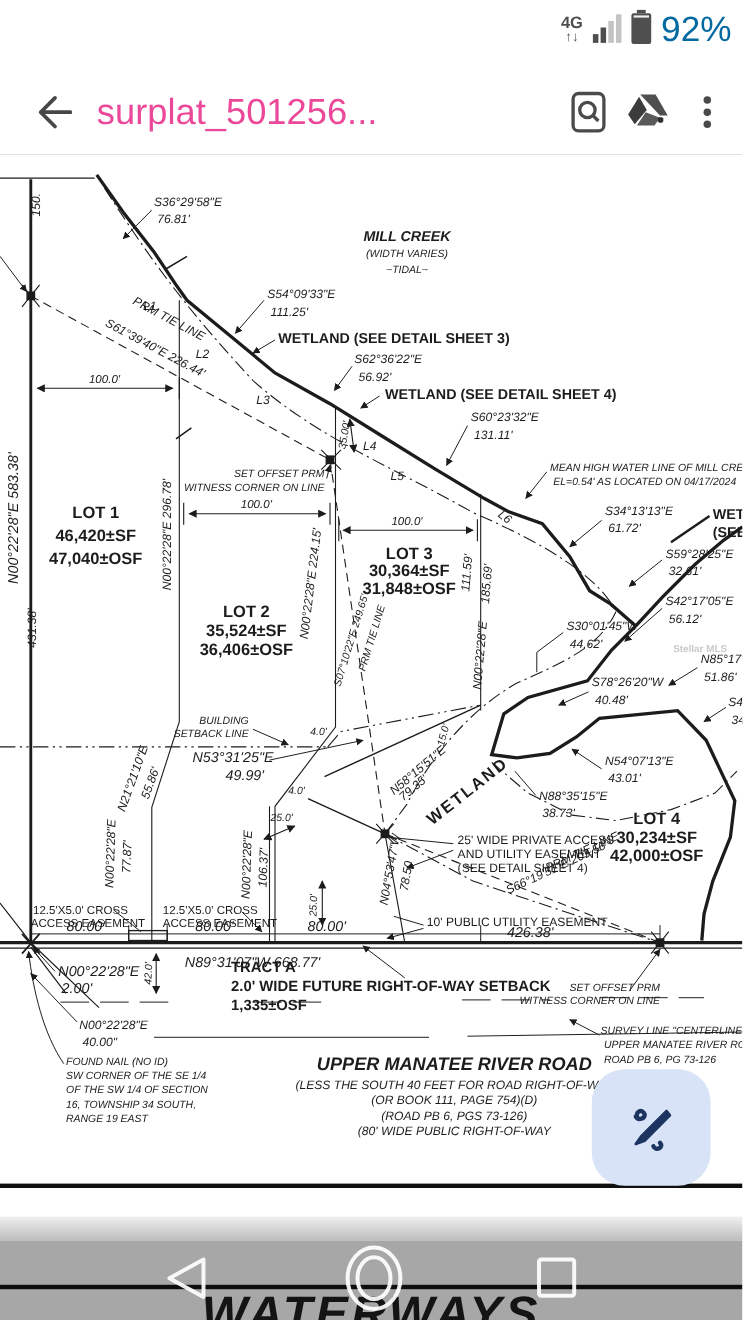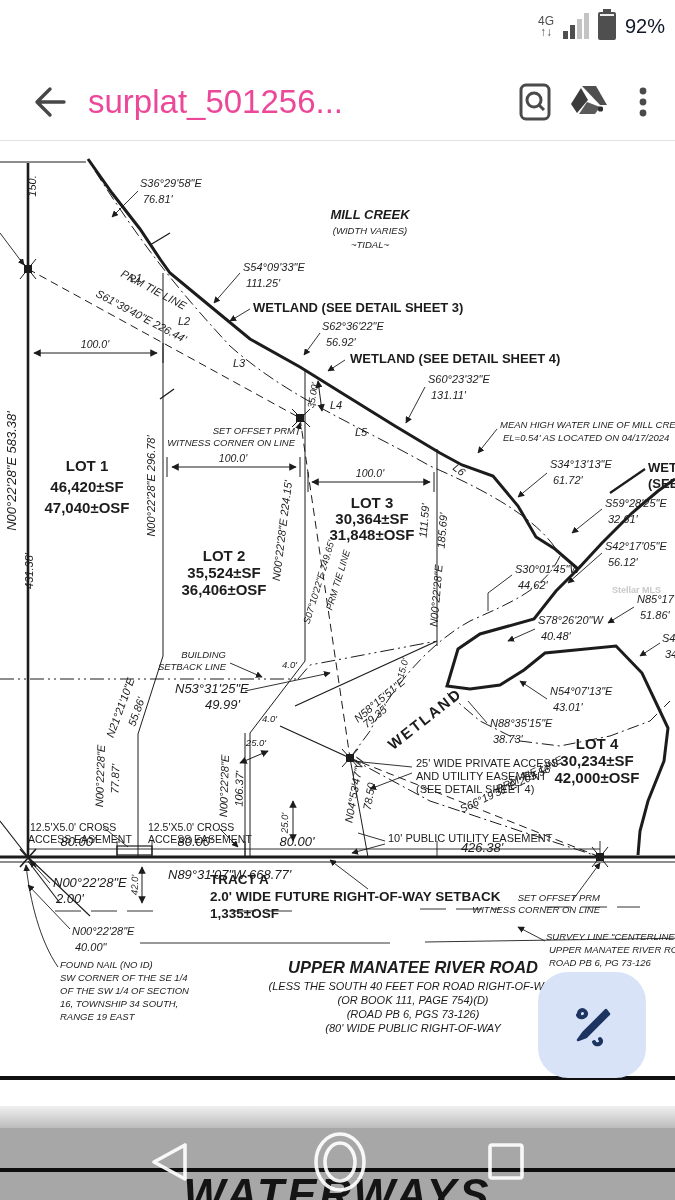--- a/index.html
+++ b/index.html
@@ -4,29 +4,29 @@
 <style>
   html,body{margin:0;padding:0;}
   body{width:675px;height:1200px;position:relative;background:#fff;overflow:hidden;
        font-family:"Liberation Sans",sans-serif;}
   
   .statusbar{position:absolute;left:0;top:0;width:675px;height:56px;background:#fff;}
   .time{position:absolute;left:12px;top:6px;color:#4b4b4b;font-size:34px;font-weight:400;}
   .time .mer{font-size:19px;margin-left:4px;color:#4b4b4b;}
   .sb-right{position:absolute;right:10px;top:6px;display:flex;align-items:center;gap:9px;height:40px;}
   .net{display:flex;flex-direction:column;align-items:center;line-height:1;color:#4f4f4f;}
-  .net .g4{font-size:12px;font-weight:400;letter-spacing:0;}
+  .net .g4{font-size:15px;font-weight:700;letter-spacing:0;}
   .net .arr{font-size:12px;font-weight:700;margin-top:-1px;}
   .bars{display:flex;align-items:flex-end;gap:2px;height:26px;}
   .bars i{display:block;width:5px;background:#4f4f4f;}
   .bars i.dim2{background:#c4c4c4;}
   .batt{width:18px;height:28px;border-radius:2px;background:#4f4f4f;position:relative;}
   .batt:before{content:"";position:absolute;top:-3px;left:5px;width:8px;height:3px;background:#4f4f4f;}
   .batt .lvl{position:absolute;top:2px;left:2px;right:2px;height:2px;background:#fff;opacity:.9;}
-  .pct{font-size:20px;color:#0f172a;}
+  .pct{font-size:32px;color:#0369a1;}
   
   .header{position:absolute;left:0;top:66px;width:675px;height:72px;background:#fff;
           display:flex;align-items:center;}
   .hicon{width:48px;height:48px;display:flex;align-items:center;justify-content:center;flex:0 0 auto;}
   .title{font-size:33px;color:#ec4899;margin-left:18px;flex:1 1 auto;white-space:nowrap;overflow:hidden;}
   .hdr-divider{position:absolute;left:0;top:140px;width:675px;height:1px;background:#e2e2e2;}
   
   .plat{position:absolute;left:0;top:141px;width:675px;height:937px;background:#fff;}
   svg text{fill:#1c1c1c;}
   .b{font:italic 11px "Liberation Sans",sans-serif;}

